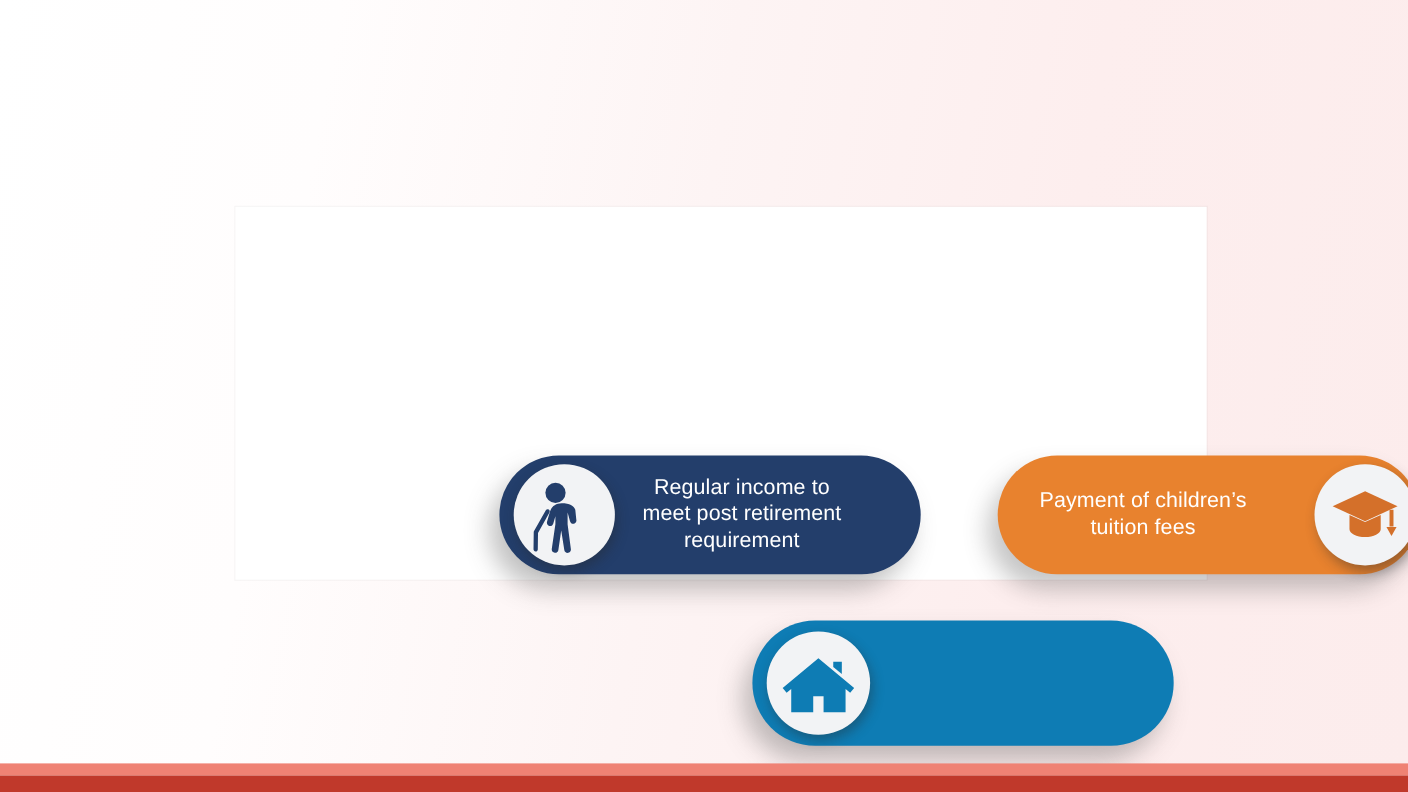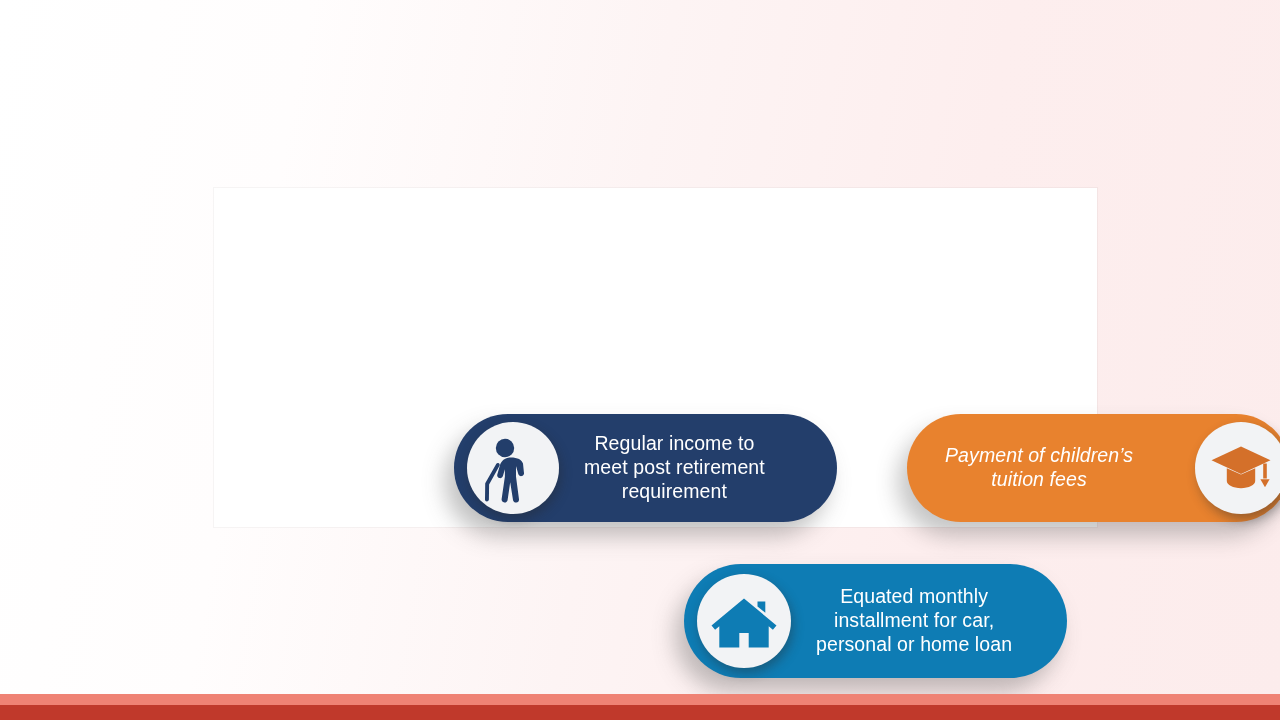--- a/index.html
+++ b/index.html
@@ -98,21 +98,20 @@
   .chip-tuition .chip-badge {
     right: 3px;
     top: 8px;
     width: 92px;
     height: 92px;
     box-shadow: 4px 6px 12px rgba(40,40,40,0.42);
   }
   .chip-tuition .chip-text {
     margin-left: 38px;
     max-width: 230px;
-    font-style: italic;
   }
 
   
   .chip-emi {
     left: 470px;
     top: 376px;
     width: 383px;
     height: 114px;
     background: #0e7cb4;
     box-shadow: -9px 14px 22px rgba(80,80,80,0.35);
@@ -184,23 +183,20 @@
 
     <div class="chip chip-emi">
       <span class="chip-badge">
         <svg width="94" height="94" viewBox="0 0 94 94" aria-hidden="true">
           <g fill="#0e7cb4">
             <path d="M47 24.5 14.5 51.4l3.6 4.4 4.2-3.5v21.2h20V58.9h9.4v14.6h20V52.3l4.2 3.5 3.6-4.4z"></path>
             <path d="M60.5 27.6h7.8v11.2l-7.8-6.4z"></path>
           </g>
         </svg>
       </span>
-      <span class="chip-text">Equated monthly
-installment for car,
-personal or home loan</span>
     </div>
 
   </div>
 
   <div class="bar-light"></div>
   <div class="bar-dark"></div>
 
 </div>
 
 </body></html>

